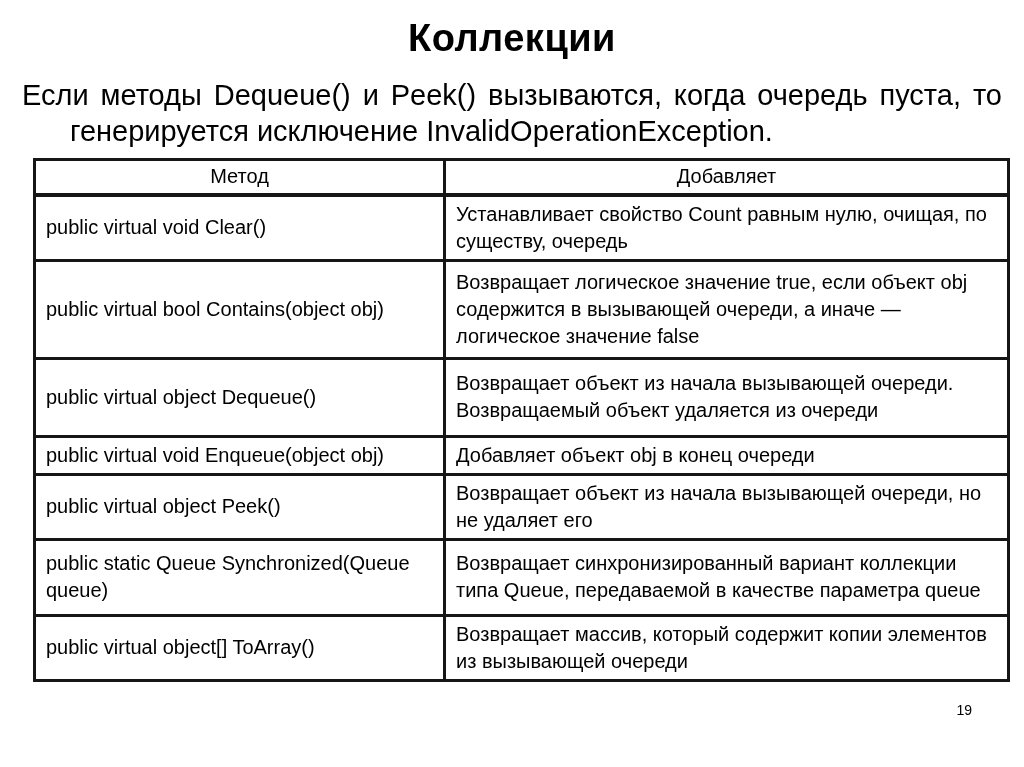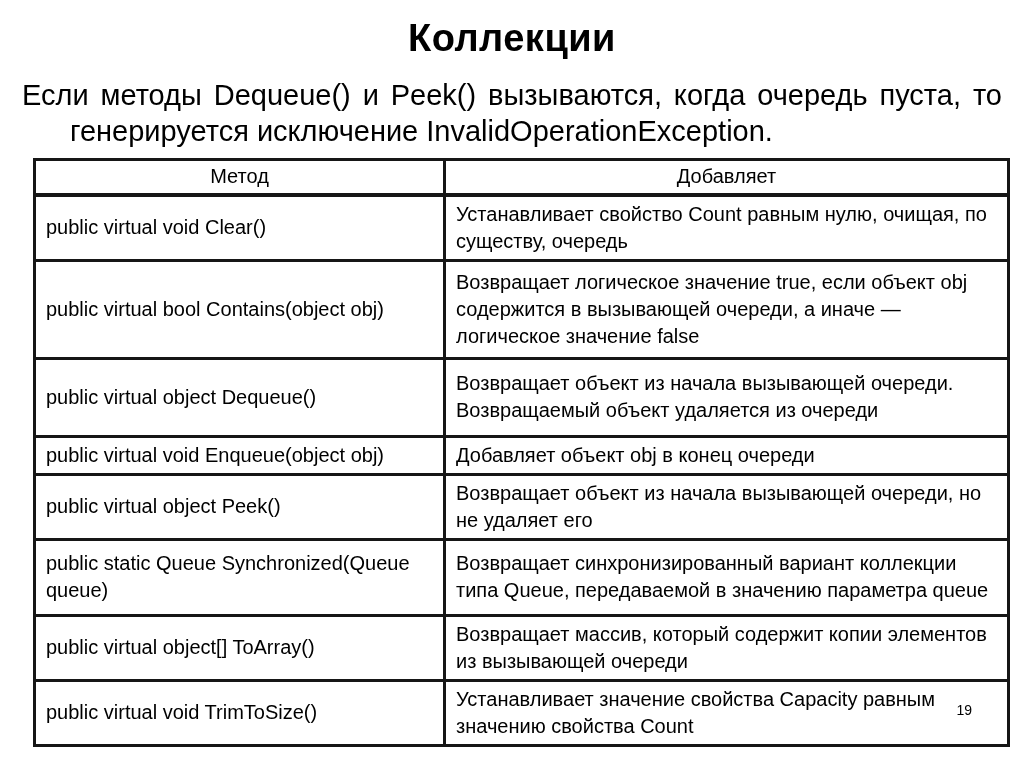--- a/index.html
+++ b/index.html
@@ -113,26 +113,22 @@
     <tr class="h37">
       <td>public virtual void Enqueue(object obj)</td>
       <td>Добавляет объект obj в конец очереди</td>
     </tr>
     <tr class="h60">
       <td>public virtual object Peek()</td>
       <td>Возвращает объект из начала вызывающей очереди, но не удаляет его</td>
     </tr>
     <tr class="h76">
       <td>public static Queue Synchronized(Queue queue)</td>
-      <td>Возвращает синхронизированный вариант коллекции типа Queue, передаваемой в значению параметра queue</td>
+      <td>Возвращает синхронизированный вариант коллекции типа Queue, передаваемой в качестве параметра queue</td>
     </tr>
     <tr class="h63">
       <td>public virtual object[] ToArray()</td>
       <td>Возвращает массив, который содержит копии элементов из вызывающей очереди</td>
-    </tr>
-    <tr class="h62">
-      <td>public virtual void TrimToSize()</td>
-      <td>Устанавливает значение свойства Capacity равным значению свойства Count</td>
     </tr>
   </tbody>
 </table>
 
 <div class="page-number">19</div>
 
 </body></html>

